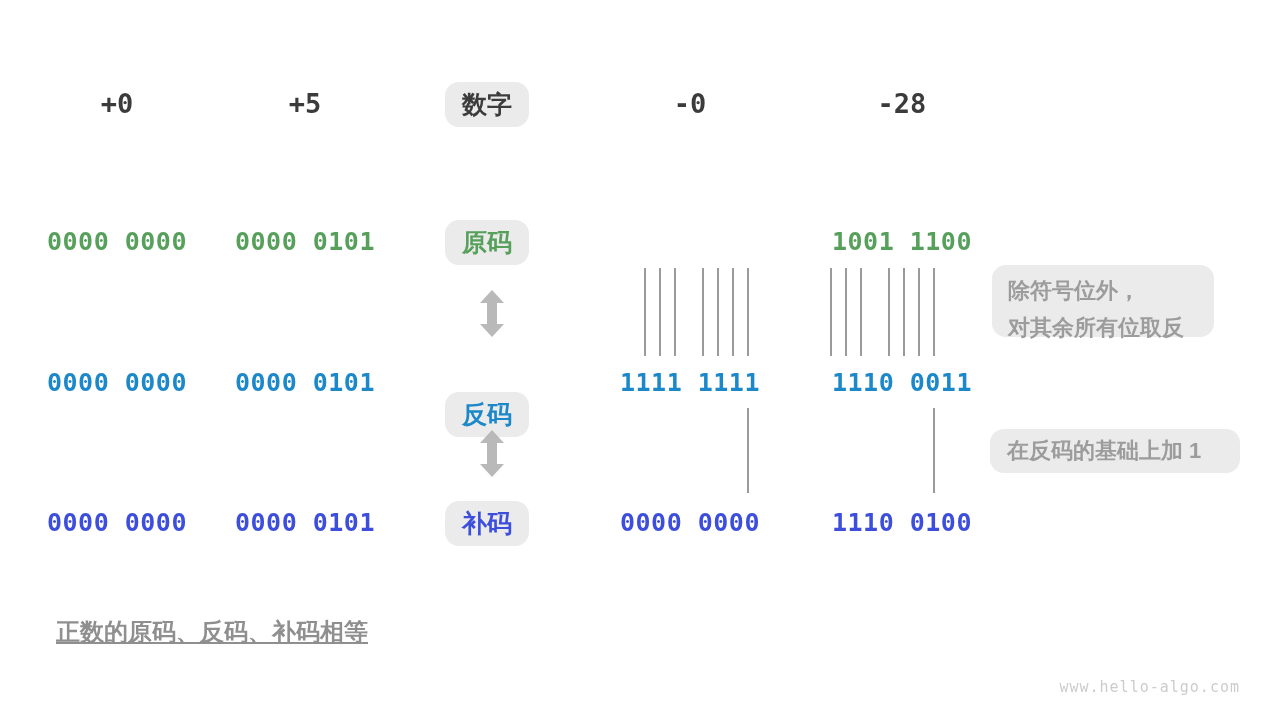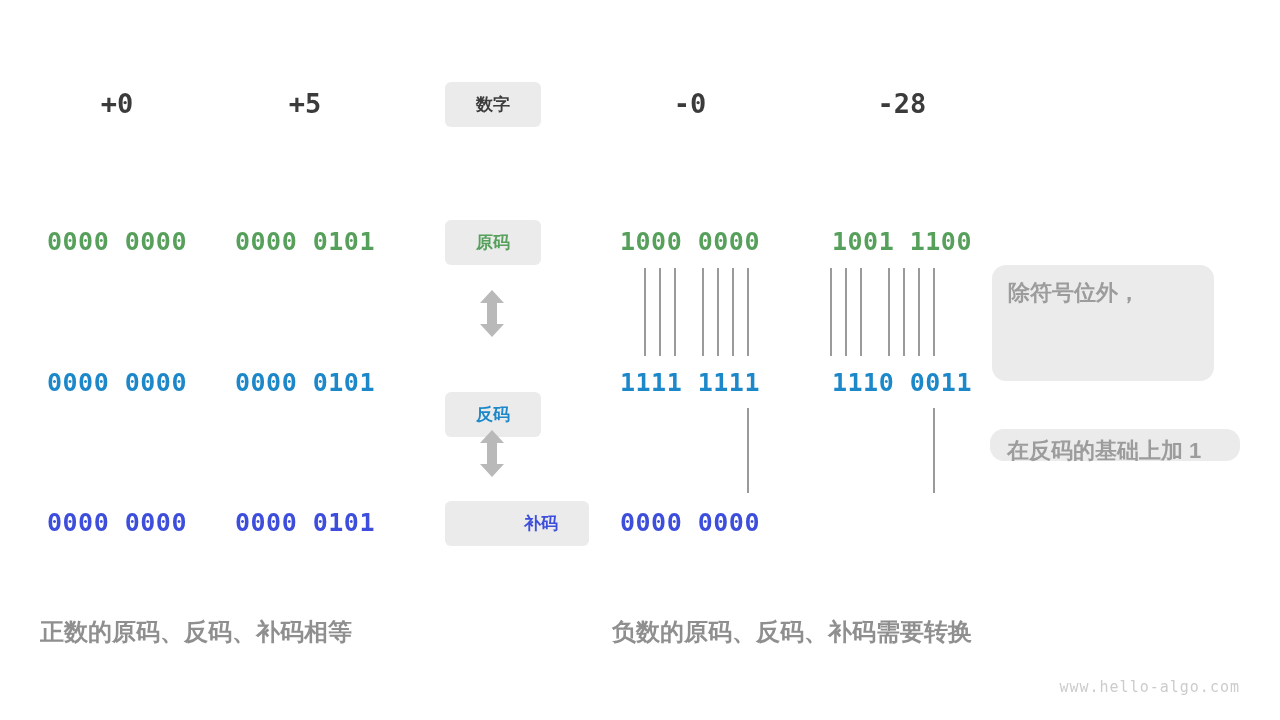--- a/index.html
+++ b/index.html
@@ -13,64 +13,63 @@
   .c1{left:117px;} .c2{left:305px;} .c3{left:690px;} .c4{left:902px;}
   
   .numval{top:90px;height:28px;line-height:28px;font-size:27px;font-weight:bold;color:#3b3b3b;}
   
   .bin{height:28px;line-height:28px;font-size:25px;font-weight:bold;letter-spacing:0.5px;}
   .row-sm{top:228px;color:#57a05c;}
   .row-oc{top:369px;color:#1c88c9;}
   .row-tc{top:509px;color:#3d4edc;}
   
   .chip{
-    position:absolute;left:445px;width:96px;height:45px;border-radius:6px;
+    position:absolute;left:445px;width:84px;height:45px;border-radius:14px;
     background:#ebebeb;display:flex;align-items:center;justify-content:center;
-    font-size:17px;font-weight:bold;
+    font-size:25px;font-weight:bold;
   }
   .chip-num{top:82px;color:#3c3c3c;}
   .chip-sm{top:220px;color:#57a05c;}
   .chip-oc{top:361px;color:#1c88c9;margin-top:31px;}
-  .chip-tc{top:501px;color:#3d4edc;padding-left:48px;}
+  .chip-tc{top:501px;color:#3d4edc;}
   
   .arrow{position:absolute;left:480px;width:24px;height:47px;}
   .arrow-1{top:290px;} .arrow-2{top:430px;}
   
   .tick{position:absolute;width:1.5px;background:#9a9a9a;}
   .tick-a{top:268px;height:88px;}
   .tick-b{top:408px;height:85px;}
   
   .note{
     position:absolute;background:#ebebeb;border-radius:14px;
     color:#9c9c9c;font-weight:bold;font-size:22px;
   }
-  .note-invert{left:992px;top:265px;width:222px;height:116px;padding:9px 0 0 16px;box-sizing:border-box;line-height:37px;}
-  .note-addone{left:990px;top:429px;width:250px;height:32px;line-height:44px;padding-left:17px;box-sizing:border-box;white-space:pre;}
+  .note-invert{left:992px;top:265px;width:222px;height:72px;padding:9px 0 0 16px;box-sizing:border-box;line-height:37px;font-family:Liberation Mono, monospace;}
+  .note-addone{left:990px;top:429px;width:250px;height:44px;line-height:44px;padding-left:17px;box-sizing:border-box;white-space:pre;}
   
   .caption{position:absolute;top:617px;height:30px;line-height:30px;font-size:24px;font-weight:bold;color:#8f8f8f;white-space:pre;}
-  .caption-pos{left:40px;}
+  .caption-pos{left:56px;text-decoration:underline;}
   .caption-neg{left:612px;}
   
   .watermark{position:absolute;right:40px;top:678px;font-size:15px;color:#cccccc;letter-spacing:1px;}
 </style>
 </head>
 <body>
 
 <div class="canvas">
 
   <div class="pos c1 mono numval">+0</div>
   <div class="pos c2 mono numval">+5</div>
   <div class="chip chip-num">数字</div>
   <div class="pos c3 mono numval">-0</div>
   <div class="pos c4 mono numval">-28</div>
 
   <div class="pos c1 mono bin row-sm">0000 0000</div>
   <div class="pos c2 mono bin row-sm">0000 0101</div>
   <div class="chip chip-sm">原码</div>
-  <div class="pos c3 mono bin row-sm">1000 0000</div>
   <div class="pos c4 mono bin row-sm">1001 1100</div>
 
   <div class="tick tick-a" style="left:644px"></div>
   <div class="tick tick-a" style="left:659px"></div>
   <div class="tick tick-a" style="left:674px"></div>
   <div class="tick tick-a" style="left:702px"></div>
   <div class="tick tick-a" style="left:717px"></div>
   <div class="tick tick-a" style="left:732px"></div>
   <div class="tick tick-a" style="left:747px"></div>
   <div class="tick tick-a" style="left:830px"></div>
@@ -99,24 +98,25 @@
   <div class="arrow arrow-2">
     <svg width="24" height="47" viewBox="0 0 24 47">
       <polygon points="12,0 24,13 17,13 17,34 24,34 12,47 0,34 7,34 7,13 0,13" fill="#b9b9b9"></polygon>
     </svg>
   </div>
 
   <div class="pos c1 mono bin row-tc">0000 0000</div>
   <div class="pos c2 mono bin row-tc">0000 0101</div>
   <div class="chip chip-tc">补码</div>
   <div class="pos c3 mono bin row-tc">0000 0000</div>
+  <div class="pos c4 mono bin row-tc">1110 0100</div>
 
   <div class="note note-invert">
     <div>除符号位外，</div>
+    <div>对其余所有位取反</div>
   </div>
   <div class="note note-addone">在反码的基础上加 1</div>
 
   <div class="caption caption-pos">正数的原码、反码、补码相等</div>
-  <div class="caption caption-neg">负数的原码、反码、补码需要转换</div>
 
   <div class="watermark mono">www.hello-algo.com</div>
 
 </div>
 
 </body></html>

